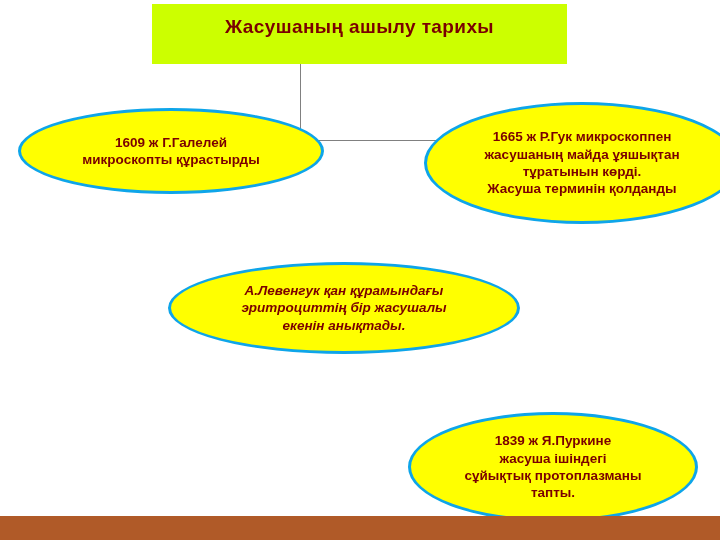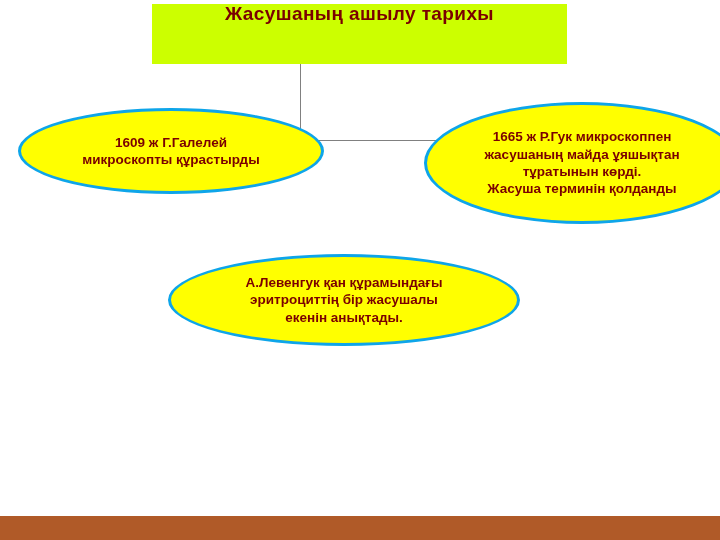--- a/index.html
+++ b/index.html
@@ -25,20 +25,21 @@
   #title-banner {
     position: absolute;
     left: 152px;
     top: 4px;
     width: 415px;
     height: 60px;
     background: #ccff00;
     display: flex;
     align-items: flex-start;
     justify-content: center;
+    padding-top: 13px;
     box-sizing: border-box;
   }
   #title-text {
     color: #7a0000;
     font-size: 19px;
     font-weight: bold;
     letter-spacing: 0.4px;
     text-align: center;
     line-height: 1.1;
   }
@@ -63,21 +64,21 @@
     align-items: center;
     justify-content: center;
     box-sizing: border-box;
     line-height: 1.28;
     padding: 4px 12px;
     white-space: pre-line;
   }
 
   #node-1609 { left: 18px;  top: 108px; width: 306px; height: 86px; }
   #node-1665 { left: 424px; top: 102px; width: 316px; height: 122px; }
-  #node-leeuwenhoek { left: 168px; top: 254px; width: 352px; height: 92px; }
+  #node-leeuwenhoek { left: 168px; top: 262px; width: 352px; height: 92px; font-style: italic; }
   #node-1831 { left: 28px;  top: 424px; width: 272px; height: 80px; }
   #node-1839 { left: 408px; top: 412px; width: 290px; height: 110px; }
 
   
   #bottom-bar {
     position: absolute;
     left: 0;
     top: 516px;
     width: 720px;
     height: 24px;
@@ -98,16 +99,20 @@
 
   <div class="node" id="node-1609">1609 ж Г.Галелей
 микроскопты құрастырды</div>
   <div class="node" id="node-1665">1665 ж Р.Гук  микроскоппен
 жасушаның майда ұяшықтан
 тұратынын көрді.
 Жасуша  терминін қолданды</div>
   <div class="node" id="node-leeuwenhoek">А.Левенгук қан құрамындағы
 эритроциттің бір жасушалы
 екенін анықтады.</div>
+  <div class="node" id="node-1839">1839 ж Я.Пуркине
+жасуша ішіндегі
+сұйықтық протоплазманы
+тапты.</div>
 
   <div id="bottom-bar"></div>
 
 </div>
 
 </body></html>

